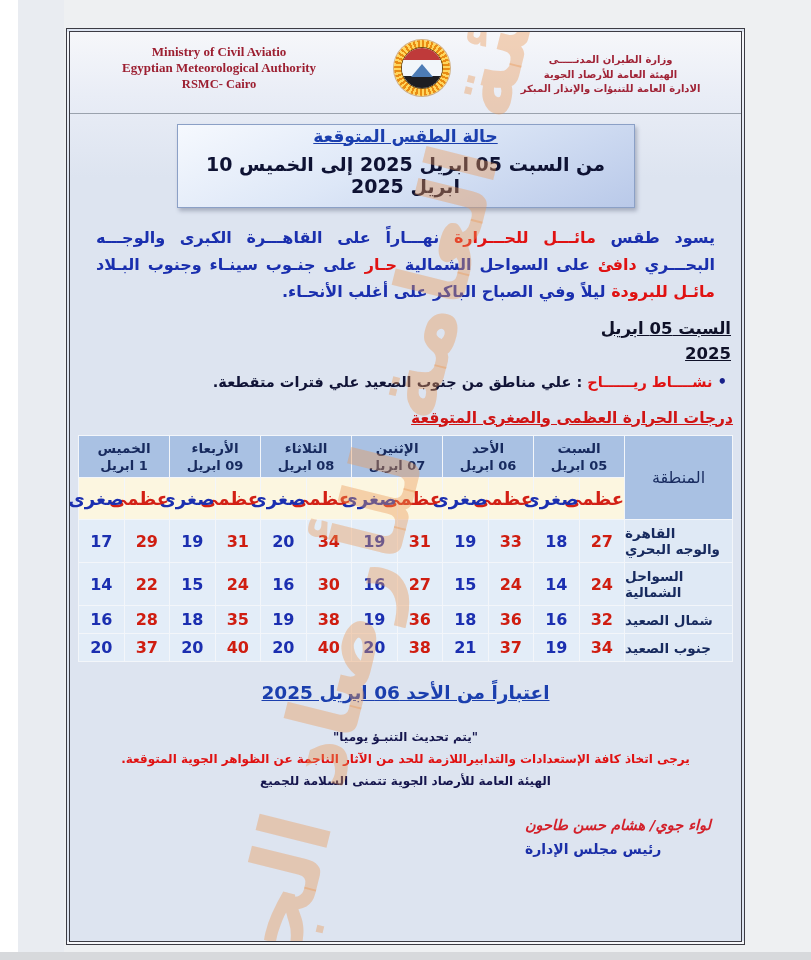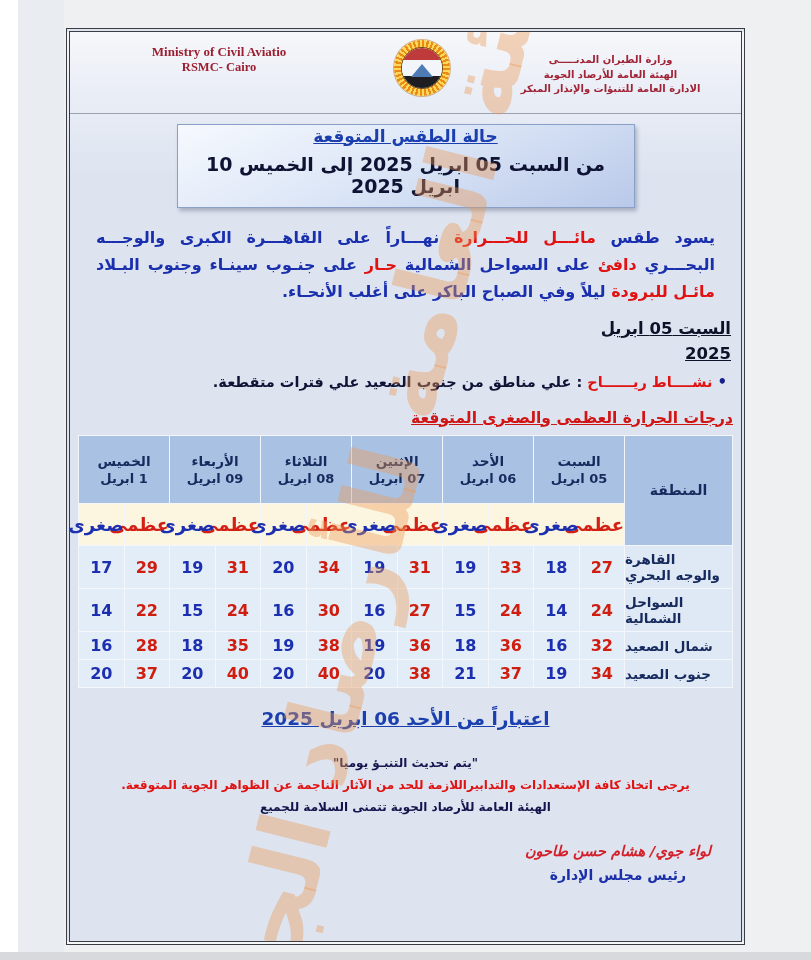--- a/index.html
+++ b/index.html
@@ -105,22 +105,22 @@
   .temps-heading span { text-decoration:underline; }
 
   
   table.temps {
     width:calc(100% - 16px); margin:8px auto 0;
     border-collapse:collapse; table-layout:fixed;
   }
   .temps th, .temps td { border:1px solid #f3f6fa; text-align:center; }
   .temps col.c-region { width:16.5%; }
   .temps col.c-temp { width:6.958%; }
-  th.region-head { background:#a9c1e3; color:#172a5e; font-size:14px; font-weight:bold;text-align:center; }
-  th.day-head { background:#a9c1e3; color:#172a5e; font-size:13.5px; font-weight:bold; line-height:1.35; padding:16px 0; }
+  th.region-head { background:#a9c1e3; color:#172a5e; font-size:16px; font-weight:normal;text-align:center; }
+  th.day-head { background:#a9c1e3; color:#172a5e; font-size:13.5px; font-weight:bold; line-height:1.35; padding:3px 0; }
   th.day-head .d-date { display:block; font-size:13px; }
   th.sub-head { background:#fcf6e0; font-size:18px; padding:10px 0;text-align:right; }
   th.sub-head.max { color:#d32015; }
   th.sub-head.min { color:#1b2fb0; }
   td.temp { background:#e3edf8; font-size:16px; font-weight:bold; padding:4px 0; }
   td.temp.max { color:#cf1d10; }
   td.temp.min { color:#1b2fb0; }
   td.region-cell { background:#dfe9f5; color:#172a5e; font-size:13.5px; font-weight:bold; text-align:left; padding:5px 8px 5px 0; }
 
   .sunday-heading {
@@ -133,21 +133,21 @@
     margin-top:14px; text-align:center; color:#e01212;
     font-weight:bold; font-size:16.5px; line-height:1.75; padding:0 14px;
   }
 
   .notes { margin-top:24px; text-align:center; font-weight:bold; font-size:12px; line-height:1.8; }
   .notes .n-blue { color:#15154d; }
   .notes .n-red { color:#e01212; }
 
   .signature {
     margin:22px 30px 0 auto;  
-    width:fit-content; text-align:center; line-height:1.65;
+    width:fit-content; text-align:left; line-height:1.65;
   }
   .sig-name { color:#d3202a; font-weight:bold; font-style:italic; font-size:14.5px; }
   .sig-title { color:#1b2fa8; font-weight:bold; font-size:14px; }
 </style>
 </head>
 <body>
 
 <div class="page">
 
   <div class="watermark">الهيئة العامة للأرصاد الجوية</div>
@@ -166,20 +166,21 @@
             <div class="band-red"></div>
             <div class="band-white">
               <div class="mountain"></div>
             </div>
             <div class="band-black"></div>
           </div>
         </div>
       </div>
       <div class="header-en">
         <div class="l1">Ministry of Civil Aviatio</div>
+        <div class="l2">Egyptian Meteorological Authority</div>
         <div class="l3">RSMC- Cairo</div>
       </div>
     </div>
 
     <div class="title-box">
       <div><span class="title-line1">حالة الطقس المتوقعة</span></div>
       <div class="title-line2">من السبت 05 ابريل 2025  إلى الخميس  10 ابريل 2025</div>
     </div>
 
     <p class="intro"><span class="tone-blue">يسود طقس </span><span class="tone-red">مائـــل للحـــرارة</span><span class="tone-blue"> نهـــاراً على القاهـــرة الكبرى والوجـــه البحـــري </span><span class="tone-red">دافئ</span><span class="tone-blue"> على السواحل الشمالية </span><span class="tone-red">حـار</span><span class="tone-blue"> على جنـوب سينـاء وجنوب البـلاد </span><span class="tone-red">مائـل للبرودة</span><span class="tone-blue"> ليلاً وفي الصباح الباكر على أغلب الأنحـاء.</span></p>

